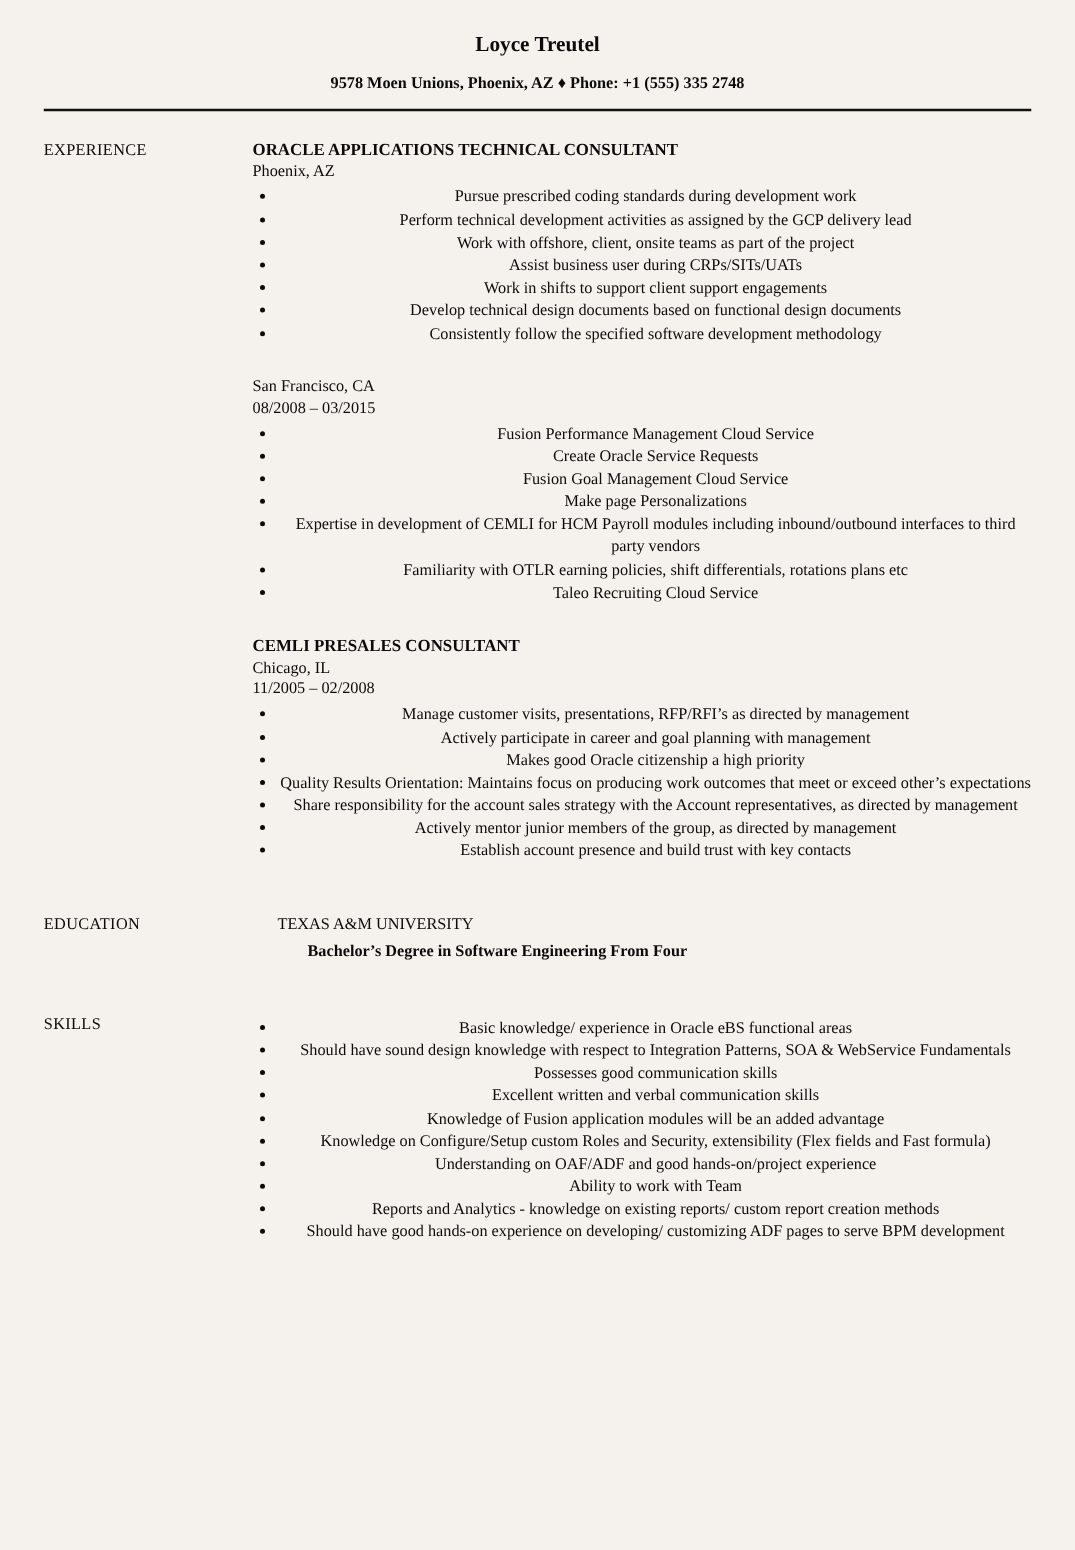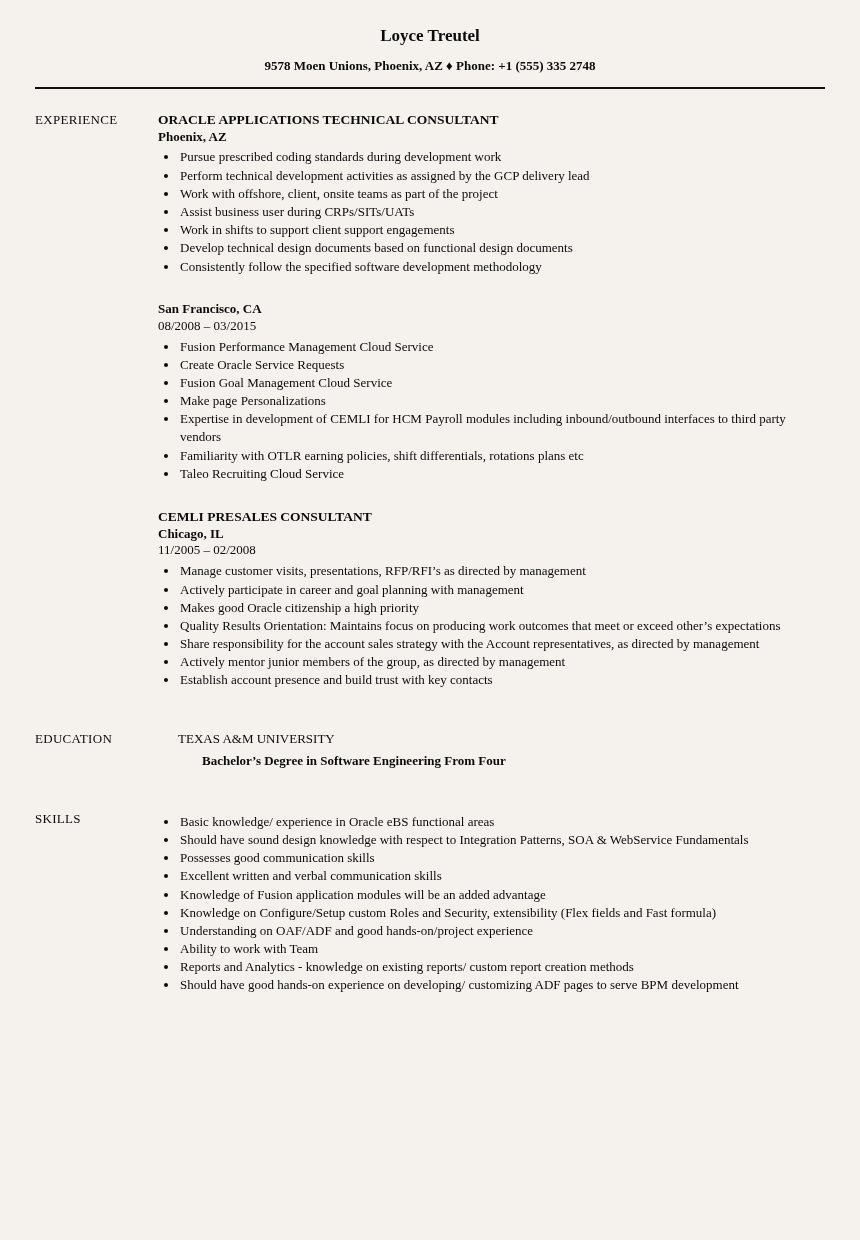--- a/index.html
+++ b/index.html
@@ -17,42 +17,43 @@
   .header { text-align: center; }
   .name { font-size: 17px; font-weight: bold; margin: 6px 0 12px 0; }
   .contact { font-size: 13px; font-weight: bold; }
   .rule {
     border: none;
     border-top: 2px solid #101010;
     margin: 13px 0 22px 0;
   }
 
   
-  .section { display: flex; align-items: flex-start; margin-bottom: 40px; }
+  .section { display: flex; align-items: flex-start; margin-bottom: 40px; gap: 44px; }
   .section:last-child { margin-bottom: 0; }
   .section-label {
     width: 123px;
     flex-shrink: 0;
     font-size: 13px;
     letter-spacing: 0.3px;
     padding-top: 1px;
   }
   .section-content { flex: 1; min-width: 0; }
 
   
   .job + .job { margin-top: 25px; }
   .job-title { font-size: 13.5px; font-weight: bold; line-height: 1.3; }
-  .job-location { font-size: 13px; font-weight: bold; line-height: 1.3; }
+  .job-location { font-size: 13px; font-weight: normal; line-height: 1.3; }
   .job-dates { font-size: 13px; line-height: 1.3; }
 
   
   ul.bullets {
     margin: 3px 0 0 0;
     padding-left: 21px;
     list-style-type: disc;
+    text-align: center;
   }
   ul.bullets li {
     font-size: 13px;
     line-height: 1.4;
     padding-left: 1px;
   }
 
   
   .edu-school { font-size: 13px; font-weight: normal; line-height: 1.35; margin-left: 20px; }
   .edu-degree { font-size: 13px; font-weight: bold; line-height: 1.35; margin-top: 5px; margin-left: 44px; }

